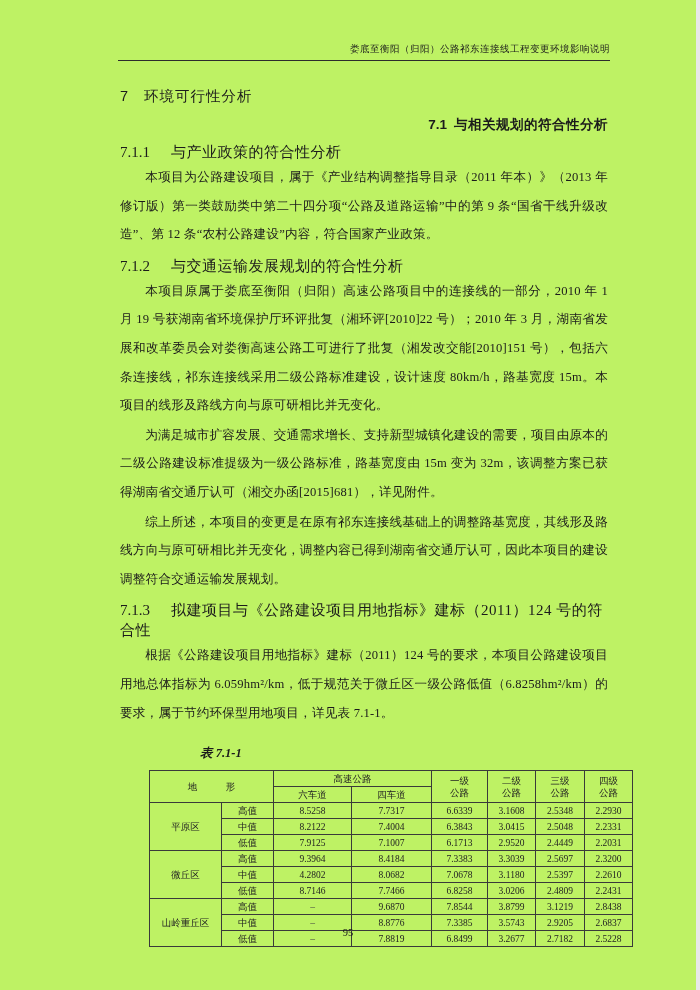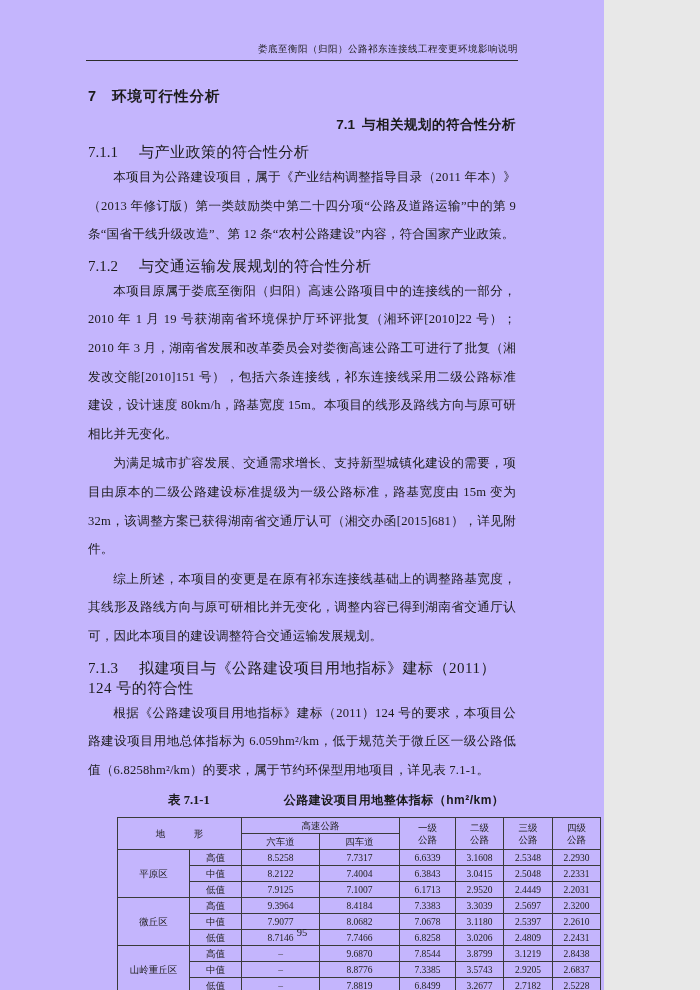--- a/index.html
+++ b/index.html
@@ -3,41 +3,42 @@
 <meta charset="utf-8">
 <style>
   html, body { margin: 0; padding: 0; }
   body {
     width: 700px; height: 990px;
     background: #e8e8e8;
     font-family: "Liberation Serif", "DejaVu Serif", serif;
   }
   .page {
     position: relative;
-    width: 604px; height: 990px;
-    background: #c4b5fd;
+    width: 664px; height: 990px;
+    background: #bef264;
     color: #1b1b1b;
     overflow: hidden;
+    padding-left: 32px;
   }
   
   .doc-header {
     margin: 0 86px;
     padding-top: 43px;
     padding-bottom: 5px;
     border-bottom: 1.2px solid #2c2c2c;
     text-align: right;
     font-size: 9.5px;
     line-height: 12px;
     letter-spacing: 0.5px;
   }
   .content { margin: 0 88px; }
   h1.doc-h1 {
     margin: 25px 0 0 0;
     font-family: "Liberation Sans", "DejaVu Sans", sans-serif;
-    font-weight: bold;
+    font-weight: normal;
     font-size: 14.5px;
     line-height: 20px;
     letter-spacing: 1px;
   }
   h1.doc-h1 .num { margin-right: 16px; letter-spacing: 0; }
   h2.doc-h2 {
     margin: 9px 0 0 0;
     font-family: "Liberation Sans", "DejaVu Sans", sans-serif;
     font-weight: bold;
     font-size: 13.5px;
@@ -59,24 +60,25 @@
     font-size: 12.6px;
     line-height: 28.6px;
     text-align: justify;
     text-indent: 2em;
     letter-spacing: 0.2px;
   }
   
   .caption {
     display: flex;
     align-items: baseline;
-    margin-top: 7px;
+    margin-top: 17px;
     font-weight: bold;
     font-size: 12.5px;
     line-height: 18px;
+    font-style: italic;
   }
   .cap-label { margin-left: 80px; }
   .cap-title {
     margin-left: 74px;
     font-family: "Liberation Sans", "DejaVu Sans", sans-serif;
     font-size: 12px;
     letter-spacing: 0.5px;
   }
   
   table.land-table {
@@ -142,21 +144,20 @@
     <p class="body-p">综上所述，本项目的变更是在原有祁东连接线基础上的调整路基宽度，其线形及路线方向与原可研相比并无变化，调整内容已得到湖南省交通厅认可，因此本项目的建设调整符合交通运输发展规划。</p>
 
     <h3 class="doc-h3">
       <span class="num">7.1.3</span><span>拟建项目与《公路建设项目用地指标》建标（2011）124 号的符合性</span>
     </h3>
 
     <p class="body-p">根据《公路建设项目用地指标》建标（2011）124 号的要求，本项目公路建设项目用地总体指标为 6.059hm²/km，低于规范关于微丘区一级公路低值（6.8258hm²/km）的要求，属于节约环保型用地项目，详见表 7.1-1。</p>
 
     <div class="caption">
       <span class="cap-label">表 7.1-1</span>
-      <span class="cap-title">公路建设项目用地整体指标（hm²/km）</span>
     </div>
 
     <table class="land-table">
       <colgroup>
         <col style="width:72px">
           <col style="width:52px">
           <col style="width:78px">
           <col style="width:80px">
         <col style="width:56px">
           <col style="width:48px">
@@ -215,21 +216,21 @@
           <td>高值</td>
           <td>9.3964</td>
           <td>8.4184</td>
           <td>7.3383</td>
           <td>3.3039</td>
           <td>2.5697</td>
           <td>2.3200</td>
         </tr>
         <tr>
           <td>中值</td>
-          <td>7.9077</td>
+          <td>4.2802</td>
           <td>8.0682</td>
           <td>7.0678</td>
           <td>3.1180</td>
           <td>2.5397</td>
           <td>2.2610</td>
         </tr>
         <tr>
           <td>低值</td>
           <td>8.7146</td>
           <td>7.7466</td>

